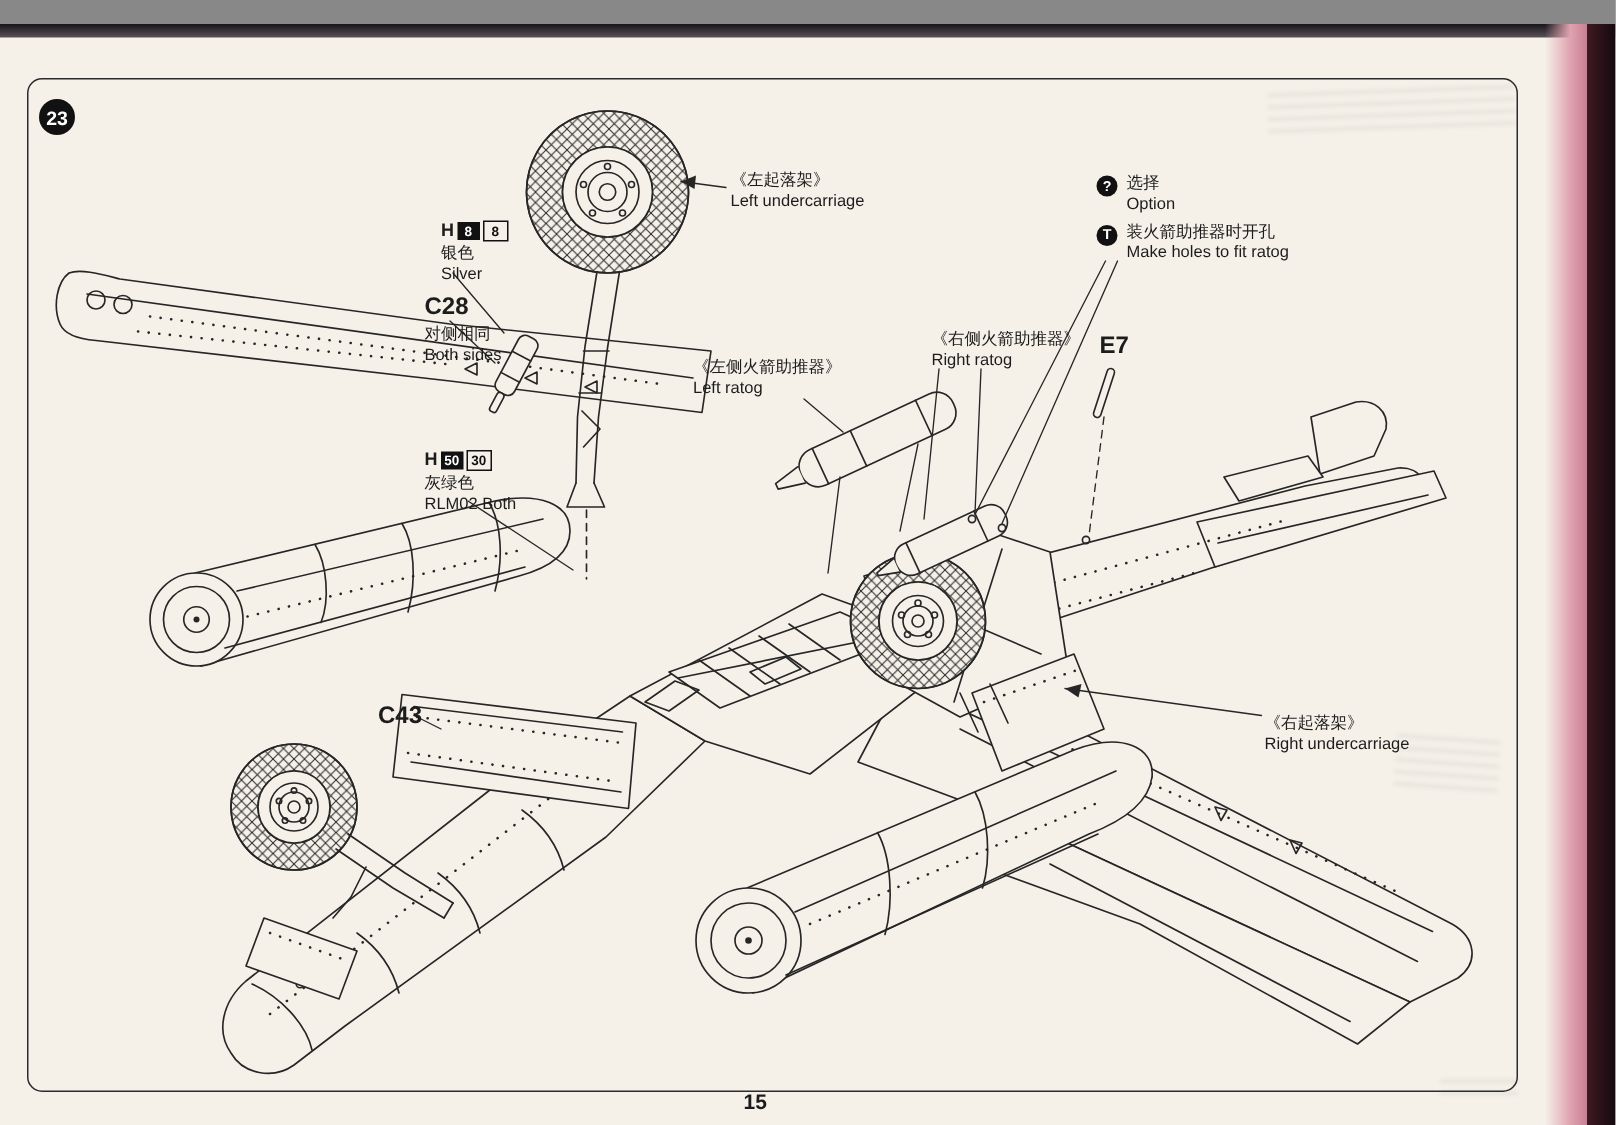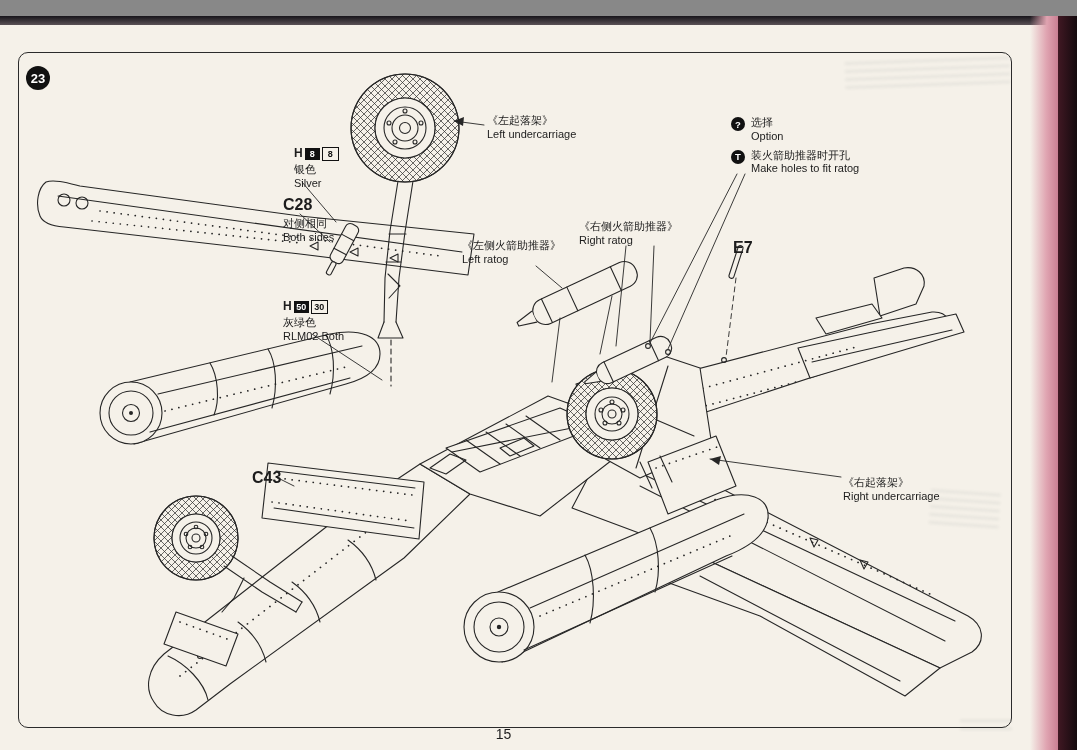--- a/index.html
+++ b/index.html
@@ -39,21 +39,21 @@
   .legend { position:absolute; left:731px; top:100px; font-size:11px; z-index:2; }
   .legend-row { display:flex; gap:6px; margin-bottom:5px; }
   .legend-sym {
     width:14px; height:14px; border-radius:50%; background:#111; color:#fff;
     font-size:9.5px; font-weight:bold; display:flex; align-items:center; justify-content:center;
     flex:0 0 auto; margin-top:1px;
   }
   .legend-txt .zh, .legend-txt .en { display:block; line-height:1.25; }
 
   .footer-kit { position:absolute; left:28px; top:746px; font-weight:normal; font-size:14px; z-index:2; }
-  .footer-page { position:absolute; left:0; right:70px; top:710px; text-align:center; font-weight:normal; font-size:14px; z-index:2; }
+  .footer-page { position:absolute; left:0; right:70px; top:710px; text-align:center; font-weight:bold; font-size:14px; z-index:2; }
 
   .scan-top { position:absolute; left:0; top:0; width:100%; height:9px;
     background:linear-gradient(#17141a,#5a5156); z-index:5; }
   .scan-right-pink { position:absolute; top:0; left:1030px; width:28px; height:100%;
     background:linear-gradient(90deg, rgba(226,160,172,0), #dfa3b0 60%, #c97f93); z-index:5; }
   .scan-right-dark { position:absolute; top:0; left:1058px; width:19px; height:100%;
     background:linear-gradient(90deg,#401823,#140a0e); z-index:5; }
   .scan-bottom { position:absolute; left:0; top:737px; width:100%; height:13px;
     background:linear-gradient(rgba(216,170,178,0), rgba(205,140,152,.55)); z-index:5; }
 
@@ -322,26 +322,26 @@
     </span>
     <span class="zh">灰绿色</span>
     <span class="en">RLM02 Both</span>
   </div>
 
   <div class="lbl" style="left:462px; top:222px;">
     <span class="zh">《左侧火箭助推器》</span>
     <span class="en">Left ratog</span>
   </div>
 
-  <div class="lbl" style="left:579px; top:203px;">
+  <div class="lbl" style="left:621px; top:203px;">
     <span class="zh">《右侧火箭助推器》</span>
     <span class="en">Right ratog</span>
   </div>
 
-  <div class="lbl" style="left:733px; top:222px;">
+  <div class="lbl" style="left:733px; top:205px;">
     <span class="part-code">E7</span>
   </div>
 
   <div class="lbl" style="left:252px; top:452px;">
     <span class="part-code">C43</span>
   </div>
 
   <div class="lbl" style="left:843px; top:459px;">
     <span class="zh">《右起落架》</span>
     <span class="en">Right undercarriage</span>

